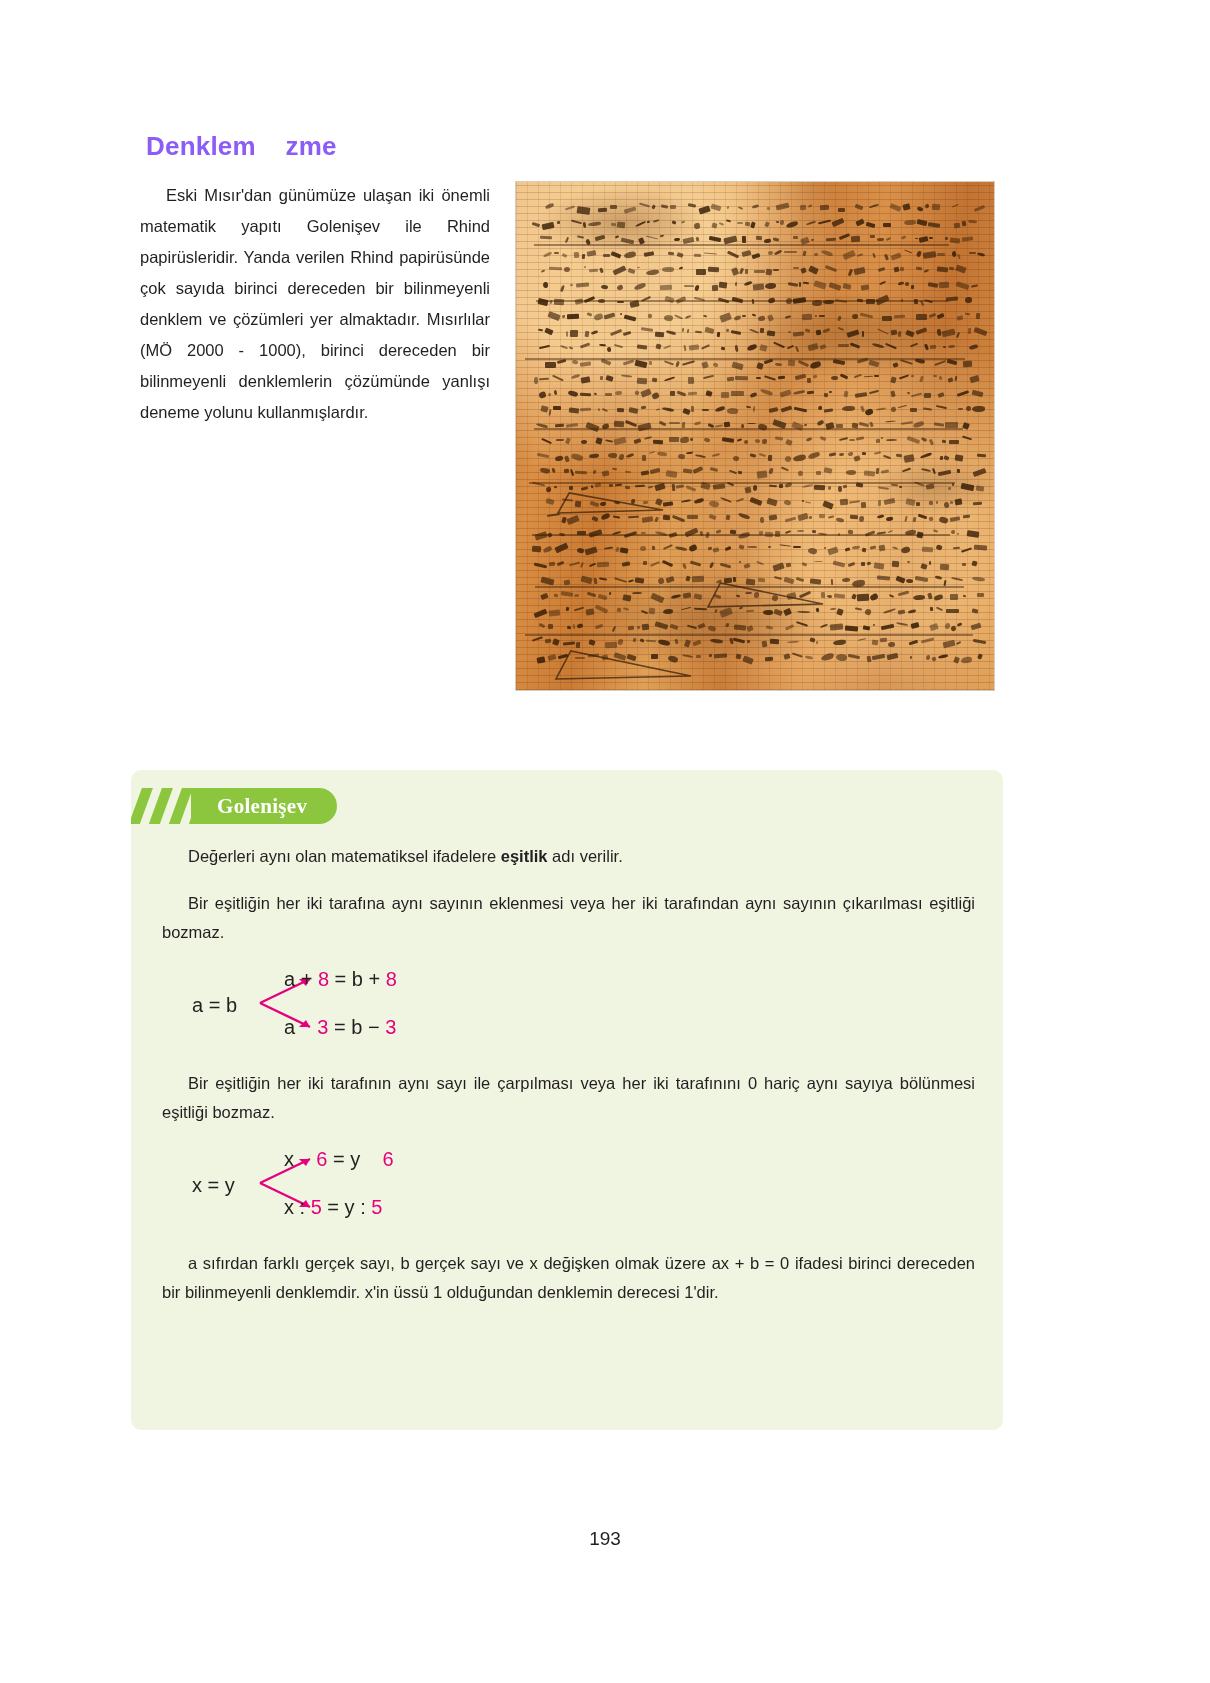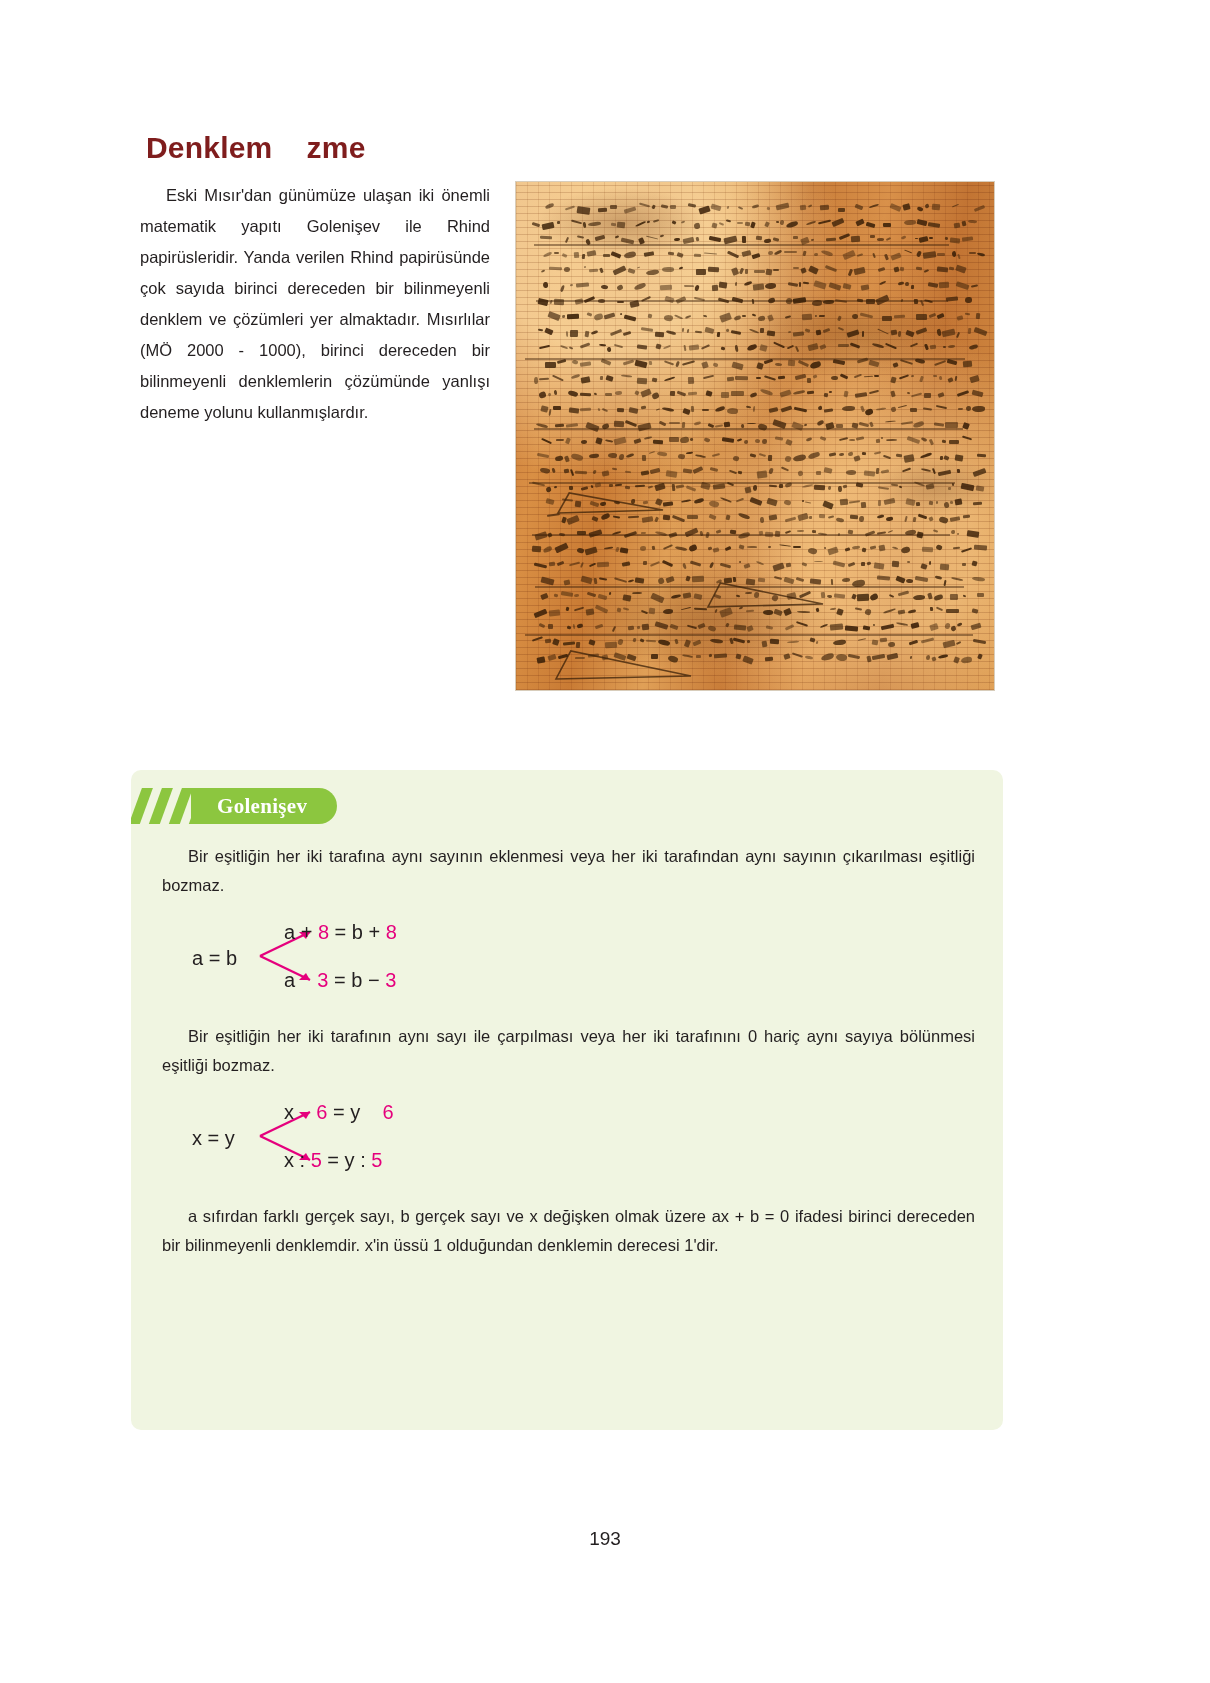--- a/index.html
+++ b/index.html
@@ -9,22 +9,22 @@
     font-family:"Liberation Sans", sans-serif;
     color:#231f20;
     position:relative;
     overflow:hidden;
   }
   .page{position:absolute; inset:0;}
 
   
   .section-title{
     position:absolute; left:146px; top:131px;
-    font-size:30px; font-weight:bold;
-    color:#7f1d1d; letter-spacing:.2px;
+    font-size:26px; font-weight:bold;
+    color:#8b5cf6; letter-spacing:.2px;
     white-space:pre;
   }
 
   
   .intro-text{
     position:absolute; left:140px; top:180px; width:350px;
     font-size:16.5px; line-height:31px;
     text-align:justify; text-justify:inter-word;
     -webkit-hyphens:none; hyphens:none;
   }
@@ -1226,20 +1226,23 @@
       <i></i>
       <i></i>
     </div>
 
     <div class="panel-tab">
       <span>Golenişev</span>
     </div>
 
     <div class="panel-body">
 
+      <p class="p">
+        <span class="indent"></span><span>Değerleri aynı olan matematiksel ifadelere </span><b>eşitlik</b><span> adı verilir.</span>
+      </p>
 
       <p class="p">
         <span class="indent"></span><span>Bir eşitliğin her iki tarafına aynı sayının eklenmesi veya her iki tarafından aynı sayının çıkarılması eşitliği bozmaz.</span>
       </p>
 
       <div class="eqblock">
         <div class="eq-left">a = b</div>
         <svg class="eq-arrows" viewBox="0 0 70 70">
           <path d="M2 34 L52 10" stroke="#e5007d" stroke-width="2.4" fill="none"></path>
           <path d="M52 10 L41 10 L48 17 Z" fill="#e5007d"></path>

